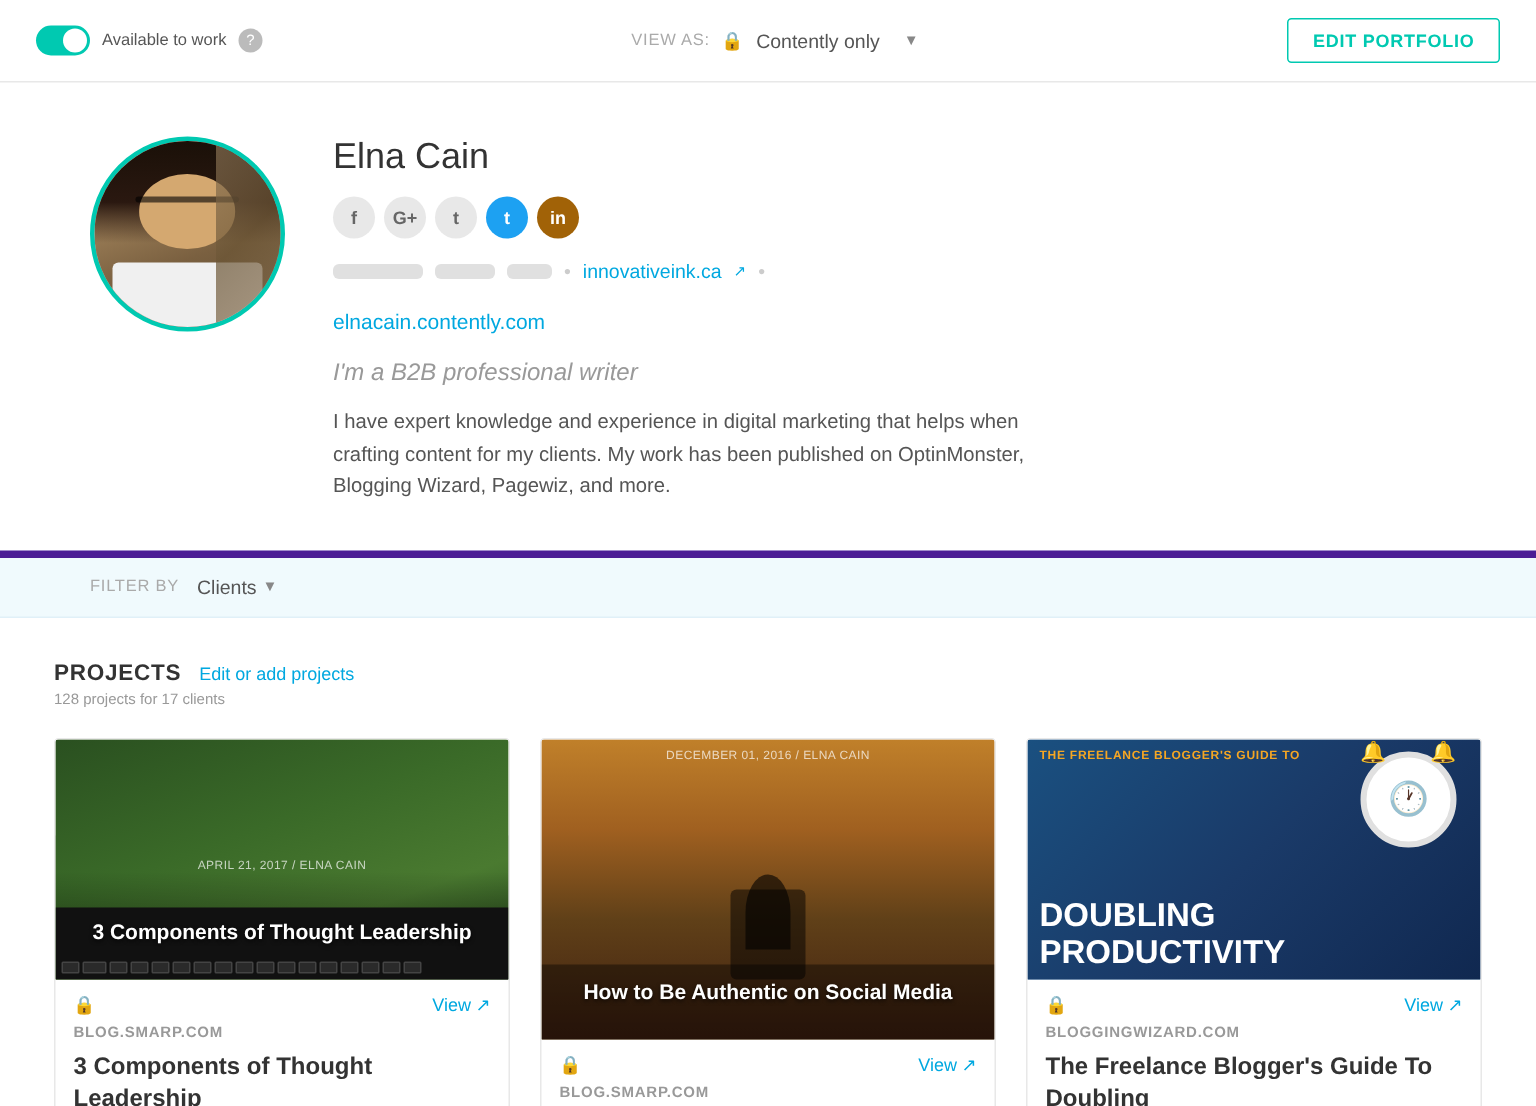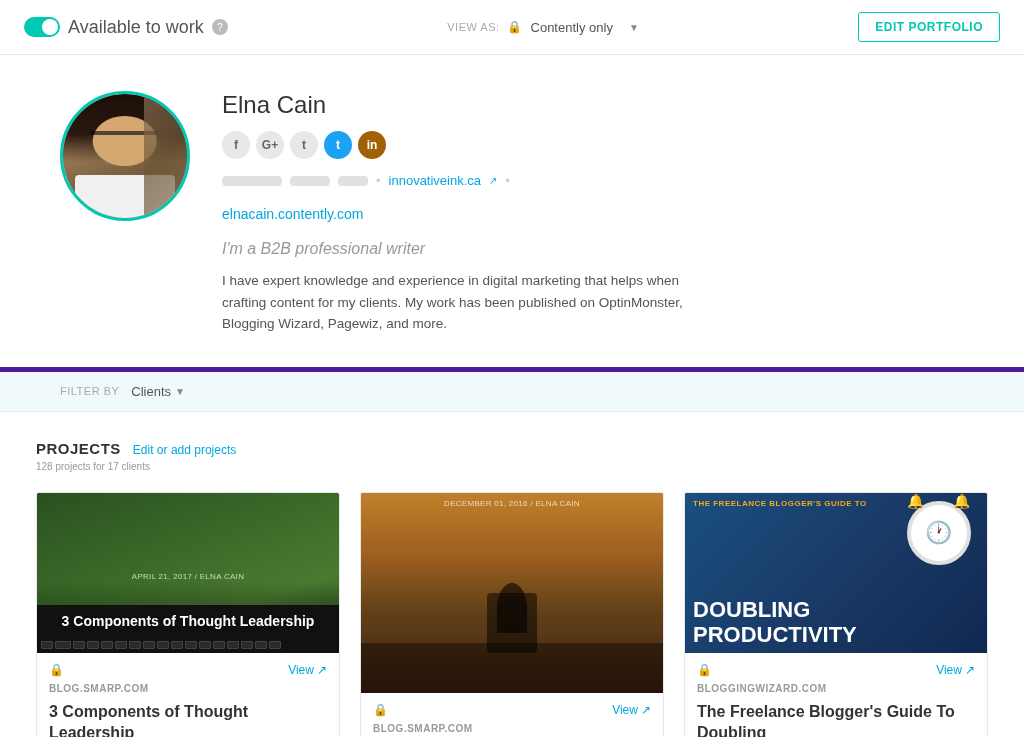--- a/index.html
+++ b/index.html
@@ -16,21 +16,21 @@
     }
     .top-bar-left { display: flex; align-items: center; gap: 8px; }
     .toggle-switch {
       width: 36px; height: 20px; background: #00c9b1; border-radius: 10px;
       position: relative; cursor: pointer; flex-shrink: 0;
     }
     .toggle-knob {
       width: 16px; height: 16px; background: #fff; border-radius: 50%;
       position: absolute; top: 2px; right: 2px;
     }
-    .available-text { font-size: 18px; color: #555; }
+    .available-text { font-size: 11px; color: #555; }
     .help-icon {
       width: 16px; height: 16px; border-radius: 50%; background: #bbb;
       display: flex; align-items: center; justify-content: center;
       font-size: 10px; color: #fff; cursor: pointer;
     }
 
     .top-bar-center { display: flex; align-items: center; gap: 8px; font-size: 13px; color: #888; }
     .view-as-label { text-transform: uppercase; font-size: 11px; letter-spacing: 0.5px; color: #aaa; }
     .lock-icon { font-size: 12px; color: #888; }
     .view-dropdown {
@@ -332,20 +332,21 @@
 
     <div class="project-card project-card-tall">
       <div class="project-thumbnail project-thumb-2" style="height:200px;">
 
         <div style="position:absolute;inset:0;background:linear-gradient(180deg,#c0802a 0%,#a06020 30%,#604018 60%,#402010 100%);"></div>
 
         <div style="position:absolute;bottom:30%;left:50%;transform:translateX(-50%);width:30px;height:50px;background:rgba(0,0,0,0.6);border-radius:50% 50% 0 0;"></div>
         <div style="position:absolute;bottom:20%;left:50%;transform:translateX(-50%);width:50px;height:30%;background:rgba(0,0,0,0.5);border-radius:4px;"></div>
         <div style="position:absolute;bottom:0;left:0;right:0;height:25%;background:rgba(0,0,0,0.4);"></div>
         <div class="date-tag" style="bottom:auto;top:6px;">DECEMBER 01, 2016 / ELNA CAIN</div>
+        <div class="thumb-overlay-text">How to Be Authentic on Social Media</div>
       </div>
       <div class="project-meta">
         <span class="lock-small">🔒</span>
         <div class="view-link">
           <span>View</span>
           <span>↗</span>
         </div>
       </div>
       <div class="project-source">BLOG.SMARP.COM</div>
     </div>

